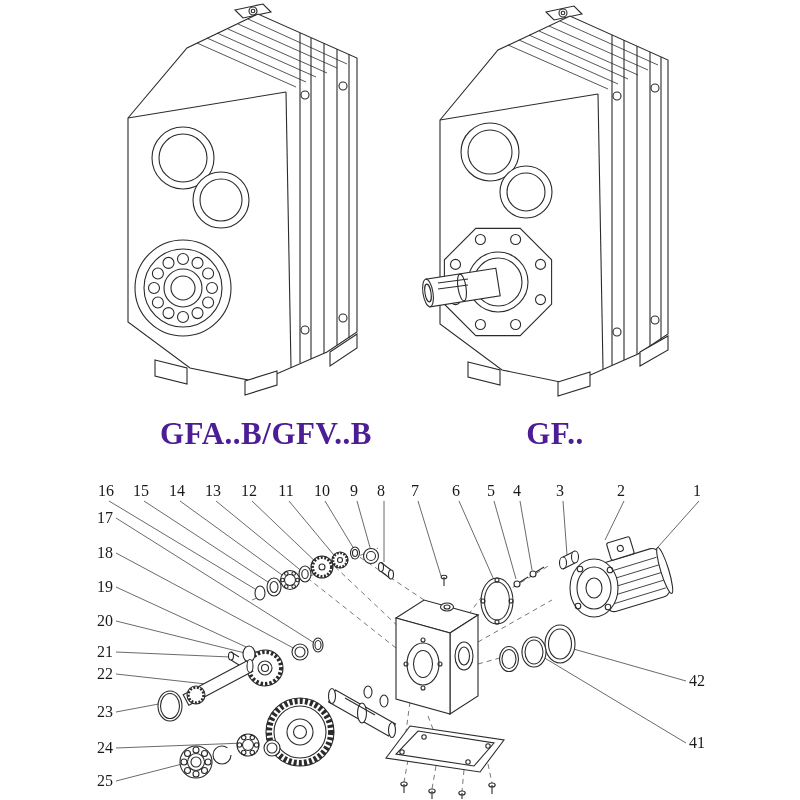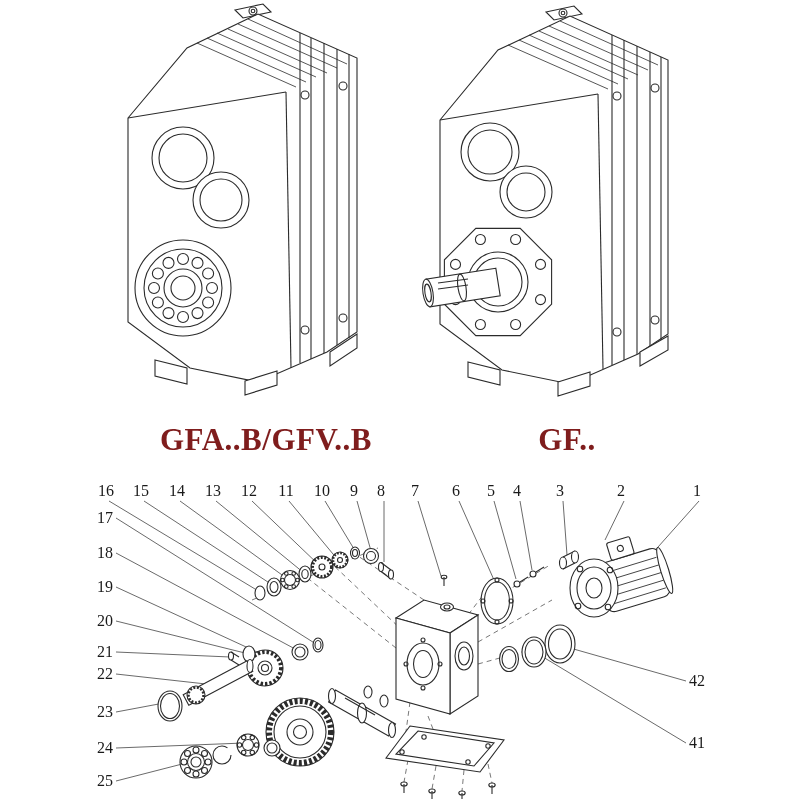--- a/index.html
+++ b/index.html
@@ -3,24 +3,24 @@
 <meta charset="utf-8">
 <style>
   html,body{margin:0;padding:0;background:#ffffff;}
   .page{
     position:relative;width:800px;height:800px;background:#ffffff;overflow:hidden;
     font-family:"Liberation Serif", serif;
   }
   svg{position:absolute;left:0;top:0;}
   .model-label{
     position:absolute;top:416px;font-weight:bold;font-size:31px;letter-spacing:.5px;
-    color:#7f1d1d;text-align:center;font-family:"Liberation Serif", serif;margin-top:6px;
+    color:#4c1d95;text-align:center;font-family:"Liberation Serif", serif;
   }
   .model-label.left{left:98px;width:336px;}
-  .model-label.right{left:452px;width:230px;}
+  .model-label.right{left:440px;width:230px;}
   .ln{stroke:#2b2b2b;stroke-width:1.1;fill:none;}
   .lnf{stroke:#2b2b2b;stroke-width:1.1;fill:#ffffff;}
   .thin{stroke:#2b2b2b;stroke-width:.8;fill:none;}
   .dash{stroke:#555;stroke-width:.8;fill:none;stroke-dasharray:5 4;}
   .leader{stroke:#444;stroke-width:.8;fill:none;}
   .num{font-family:"Liberation Serif", serif;font-size:16px;fill:#1a1a1a;}
   .teeth{fill:none;stroke:#2b2b2b;}
 </style>
 </head>
 <body>

